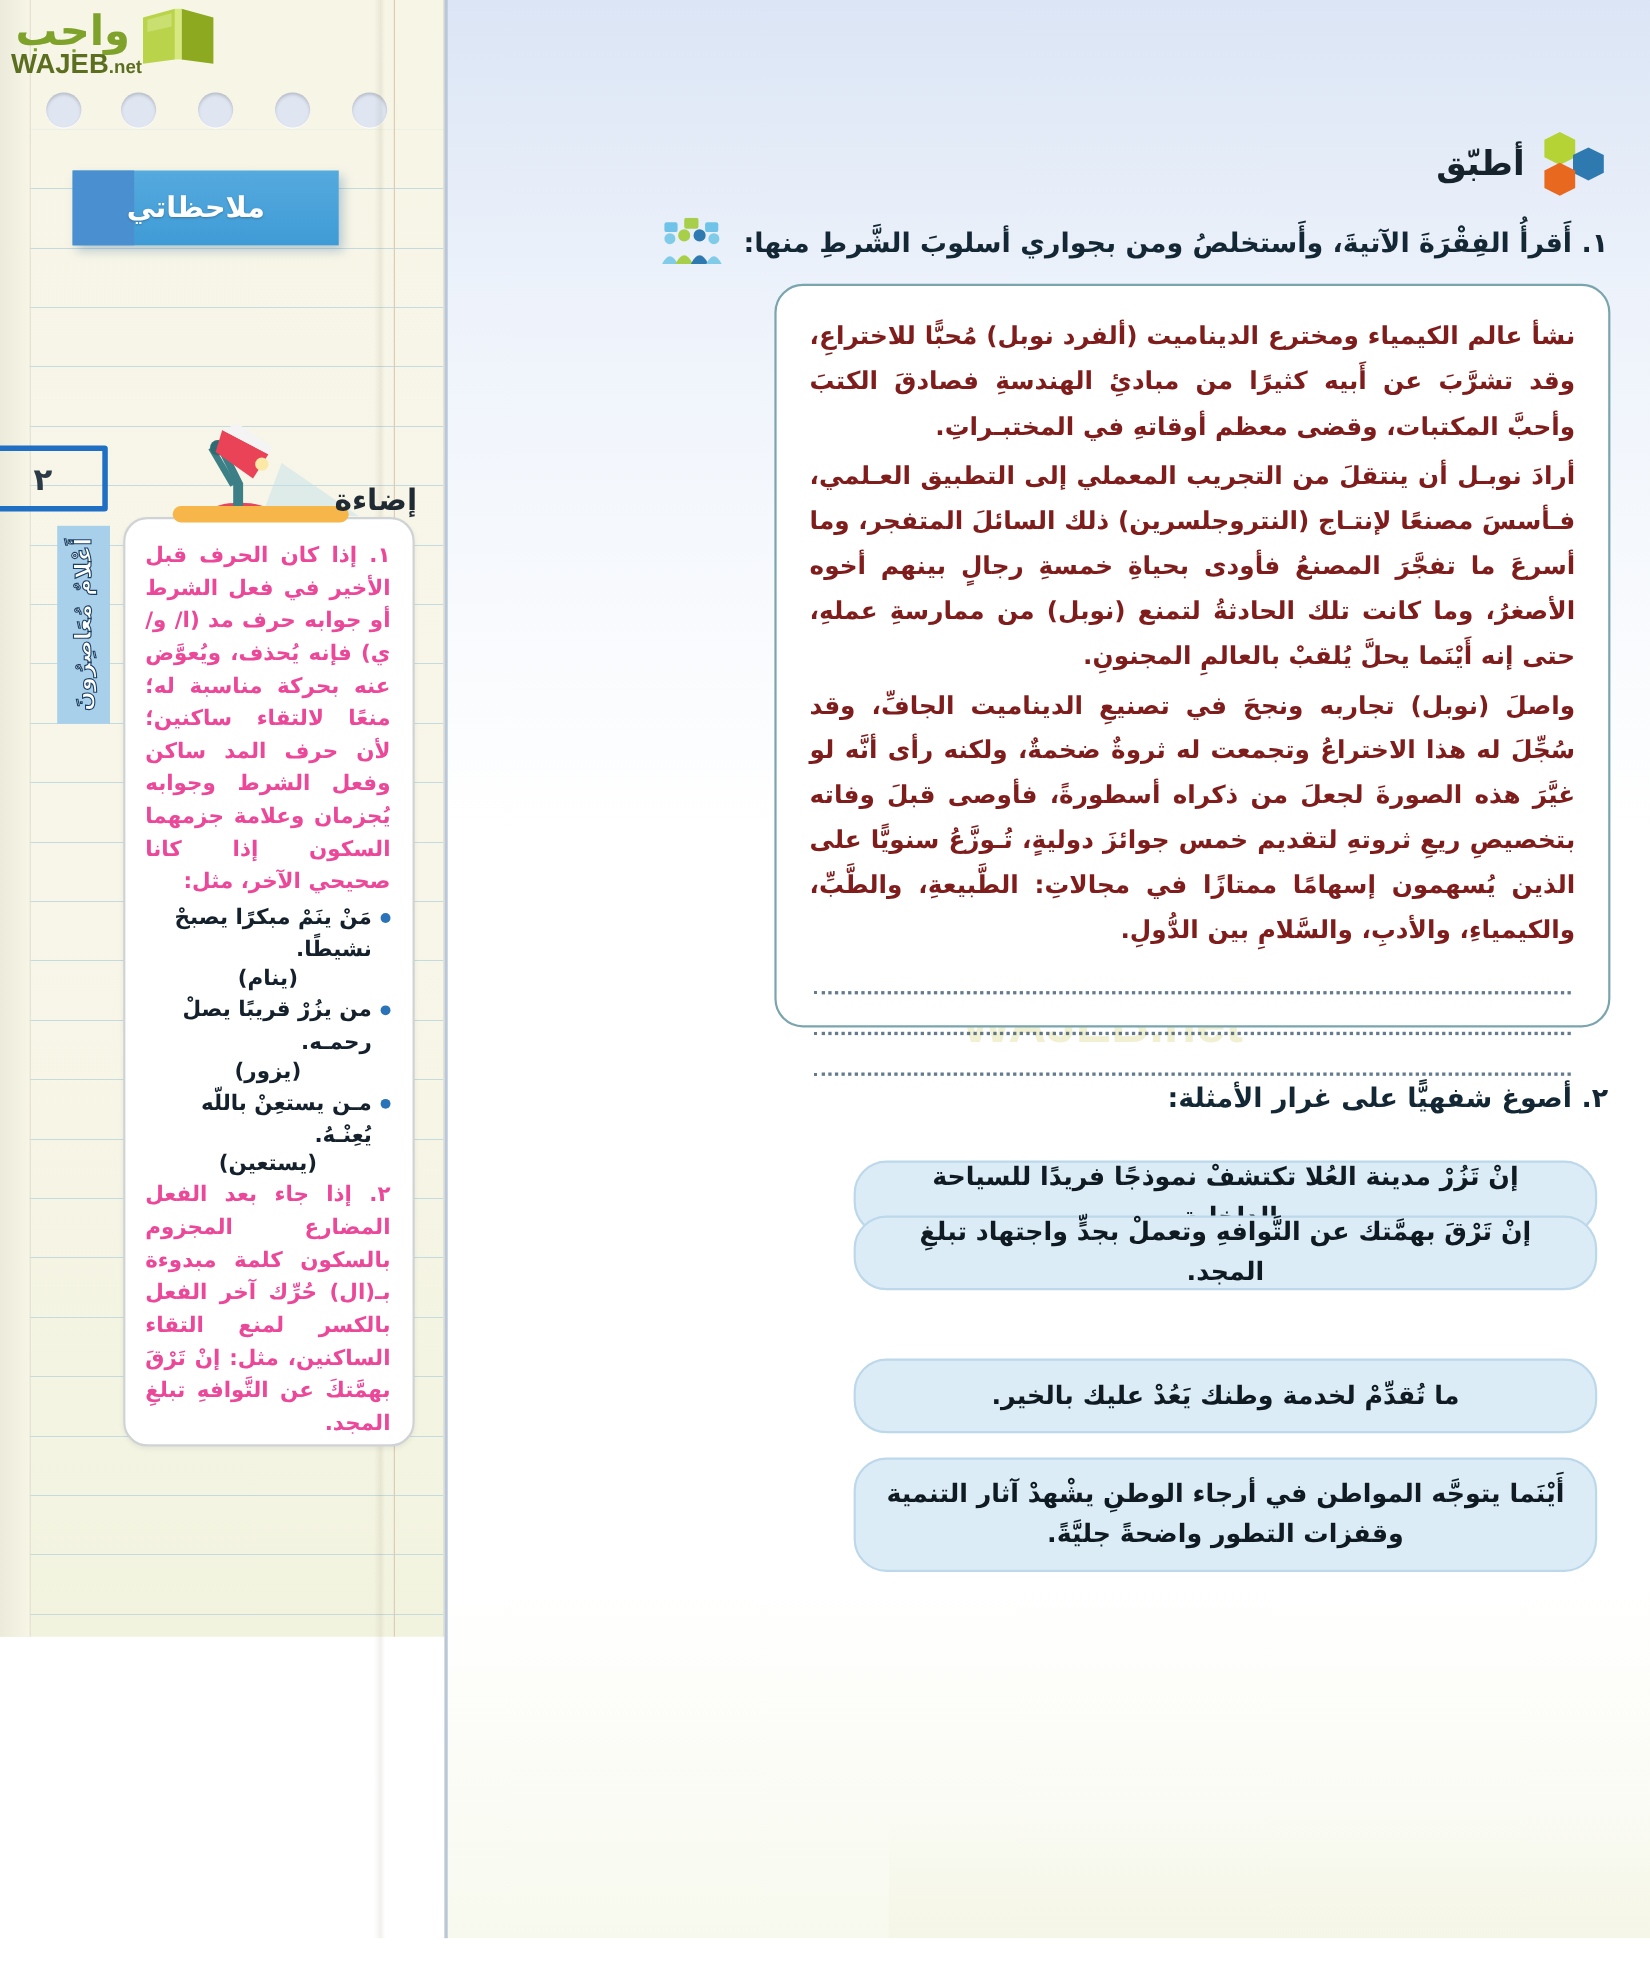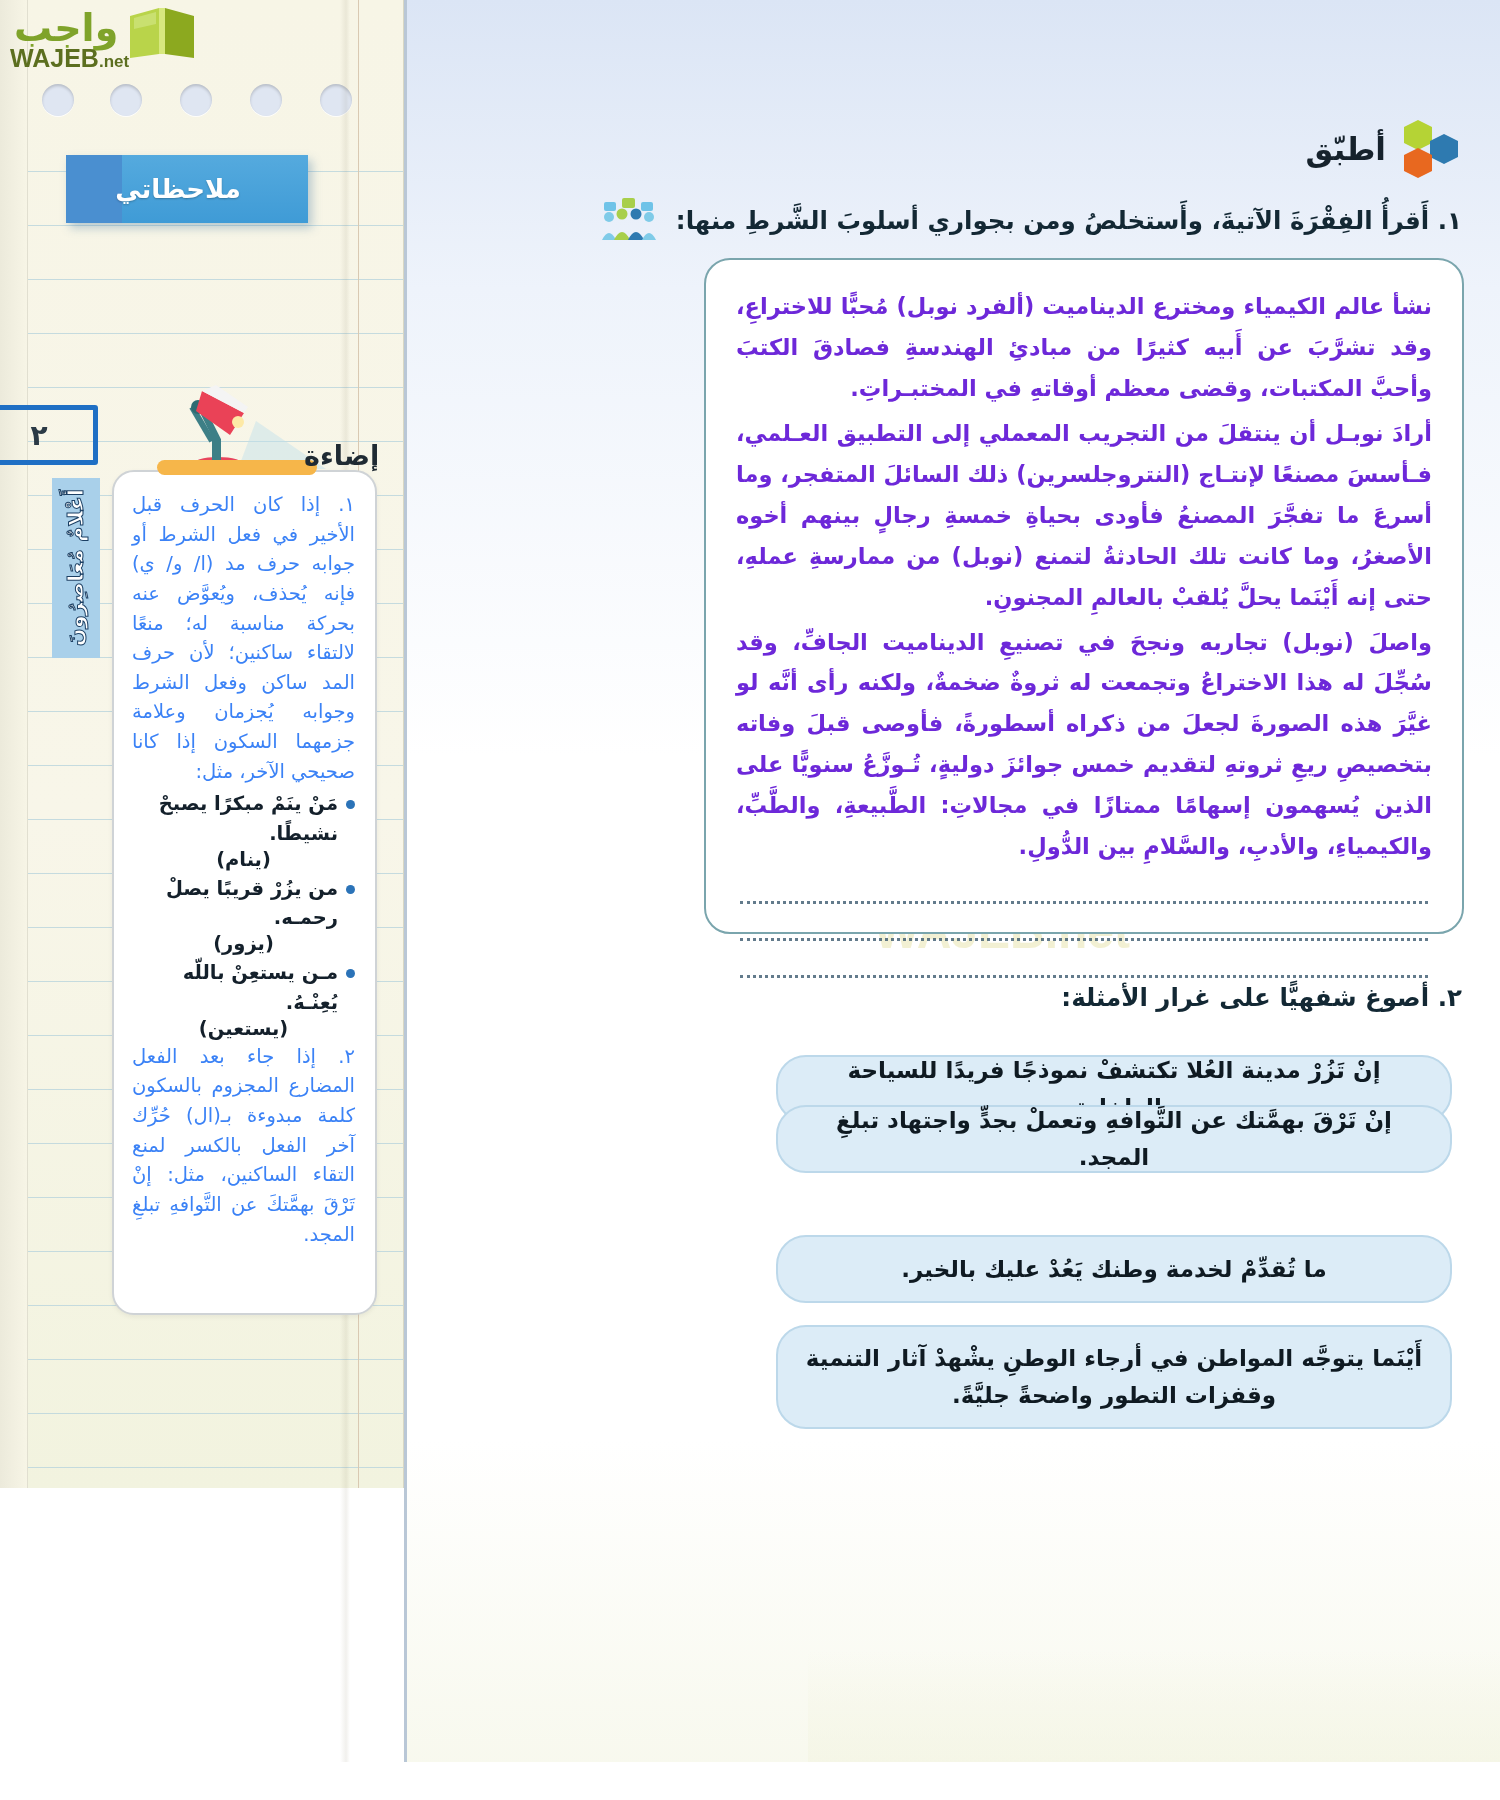--- a/index.html
+++ b/index.html
@@ -195,23 +195,23 @@
     border-radius: 22px 22px 22px 22px;
     padding: 18px 20px 10px 18px;
     z-index: 17;
     box-shadow: 0 2px 5px rgba(0,0,0,.06);
     overflow: hidden;
   }
   .illum-card p {
     font-family: "DejaVu Sans", sans-serif;
     font-size: 19.5px;
     line-height: 1.52;
-    color: #3b82f6;
+    color: #ec4899;
     text-align: justify;
-    font-weight: normal;
+    font-weight: bold;
     margin-bottom: 2px;
     direction: rtl;
   }
   .illum-li {
     display: flex; align-items: flex-start; gap: 8px;
     direction: rtl; margin-top: 3px;
   }
   .illum-li .dot {
     flex: 0 0 auto; width: 9px; height: 9px; border-radius: 50%;
     background: #2b73b8; margin-top: 11px;
@@ -294,21 +294,21 @@
     border: 2px solid #7aa5ad;
     border-radius: 26px;
     padding: 26px 30px 18px 30px;
     z-index: 10;
     direction: rtl;
   }
   .para-card p {
     font-family: "DejaVu Sans", sans-serif;
     font-size: 22.5px;
     line-height: 1.82;
-    color: #6d28d9;
+    color: #7f1d1d;
     text-align: justify;
     text-align-last: right;
     margin-bottom: 4px;
     font-weight: 600;
   }
   .dotted-line {
     border-bottom: 3px dotted #2f4f66;
     height: 1px;
     margin: 34px 4px 0 4px;
     opacity: .75;

